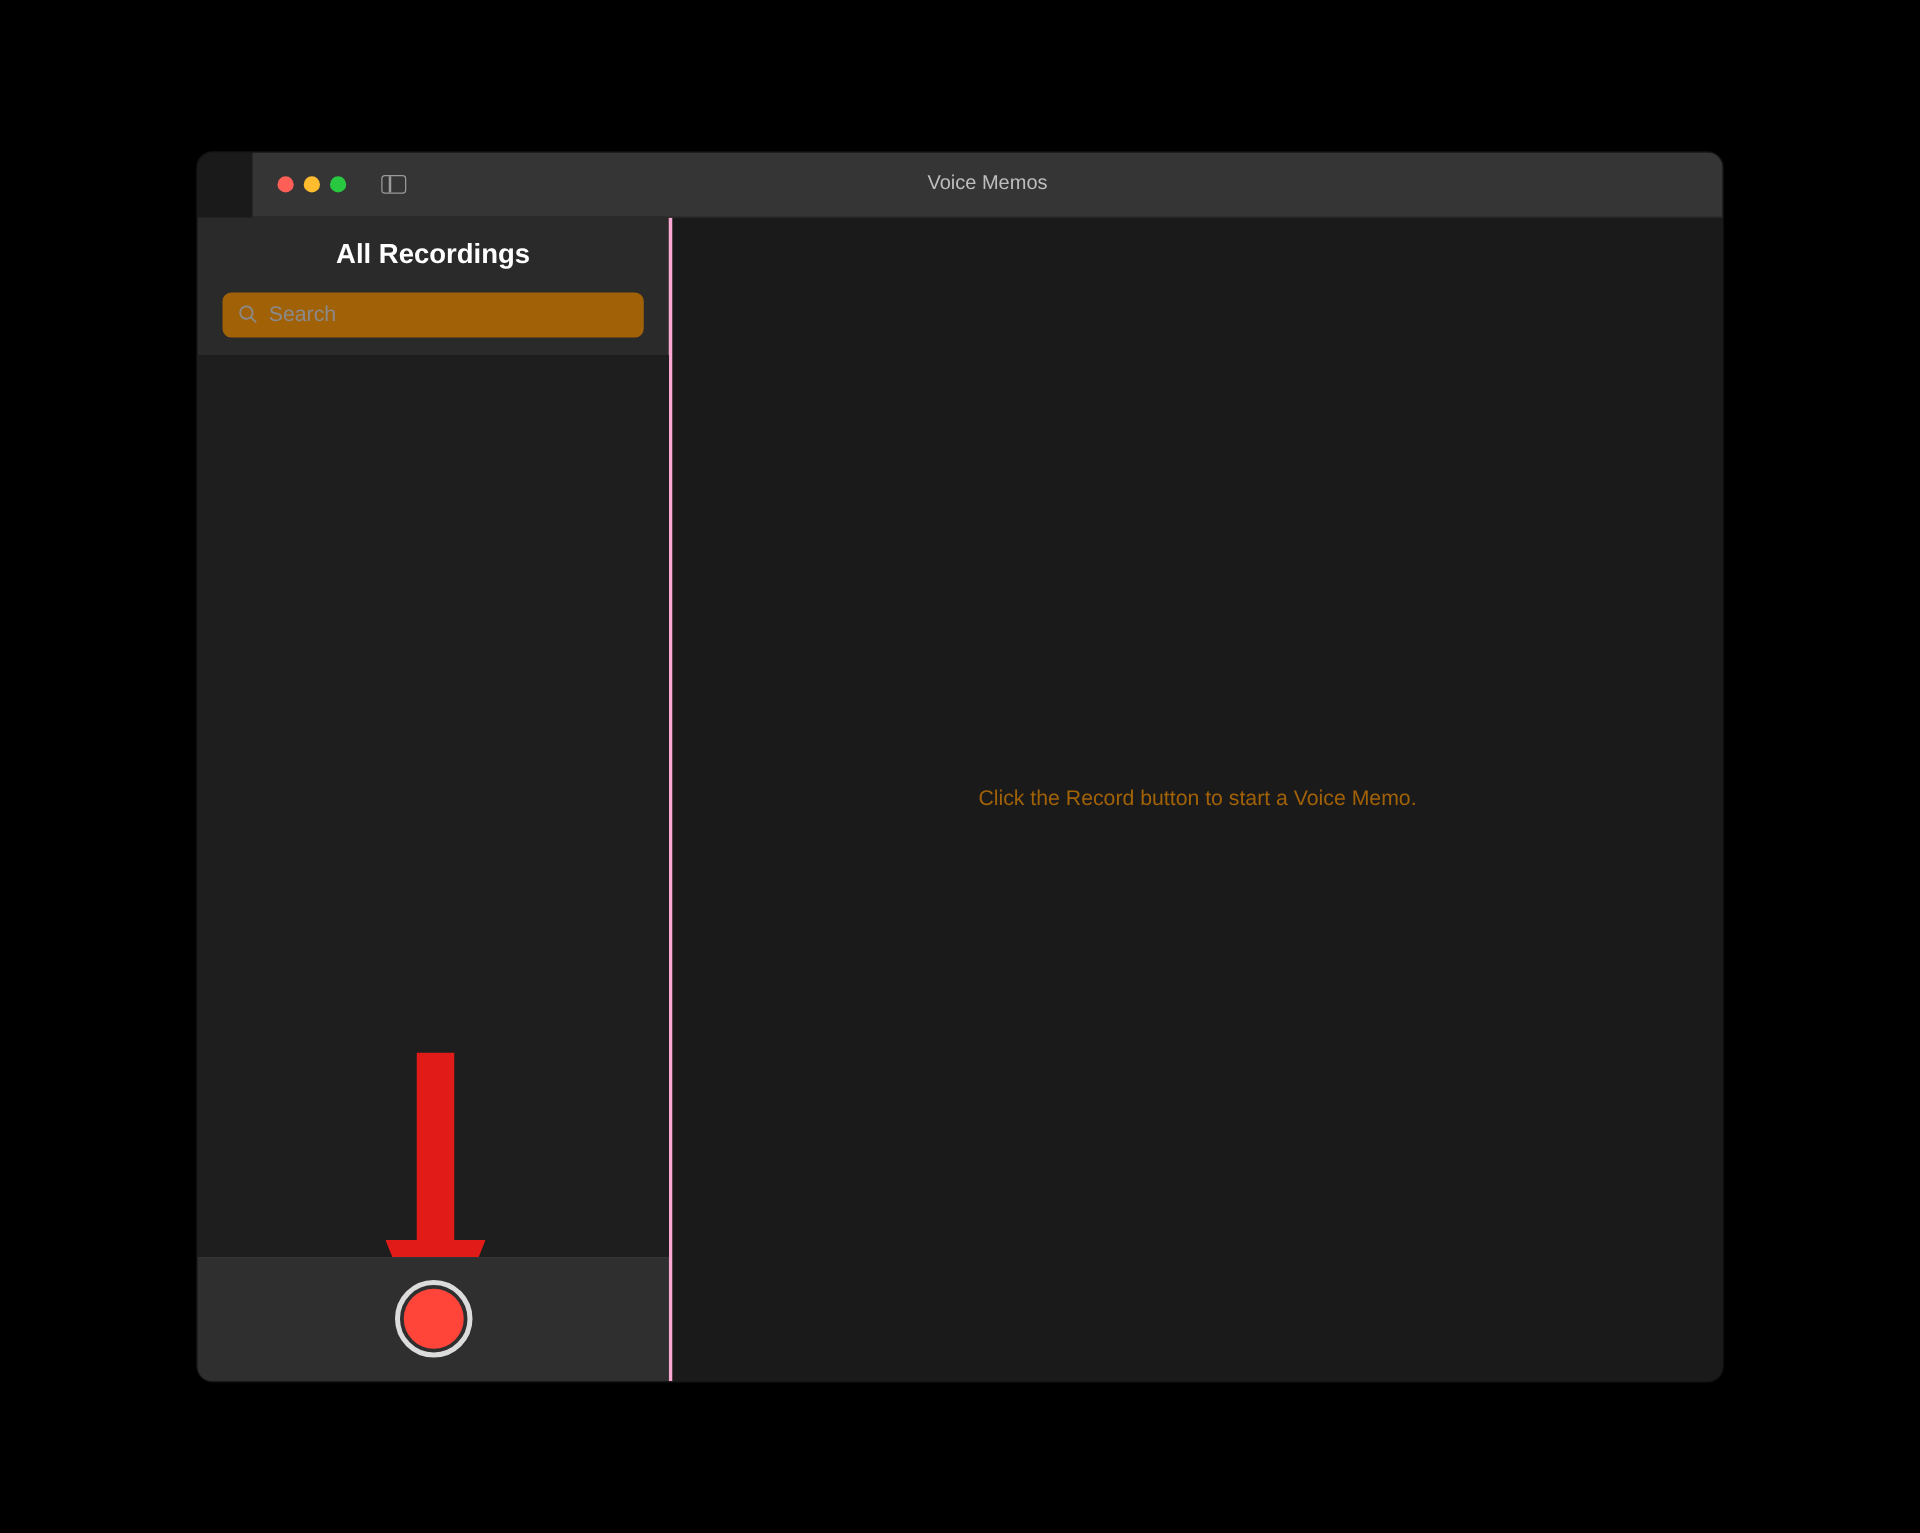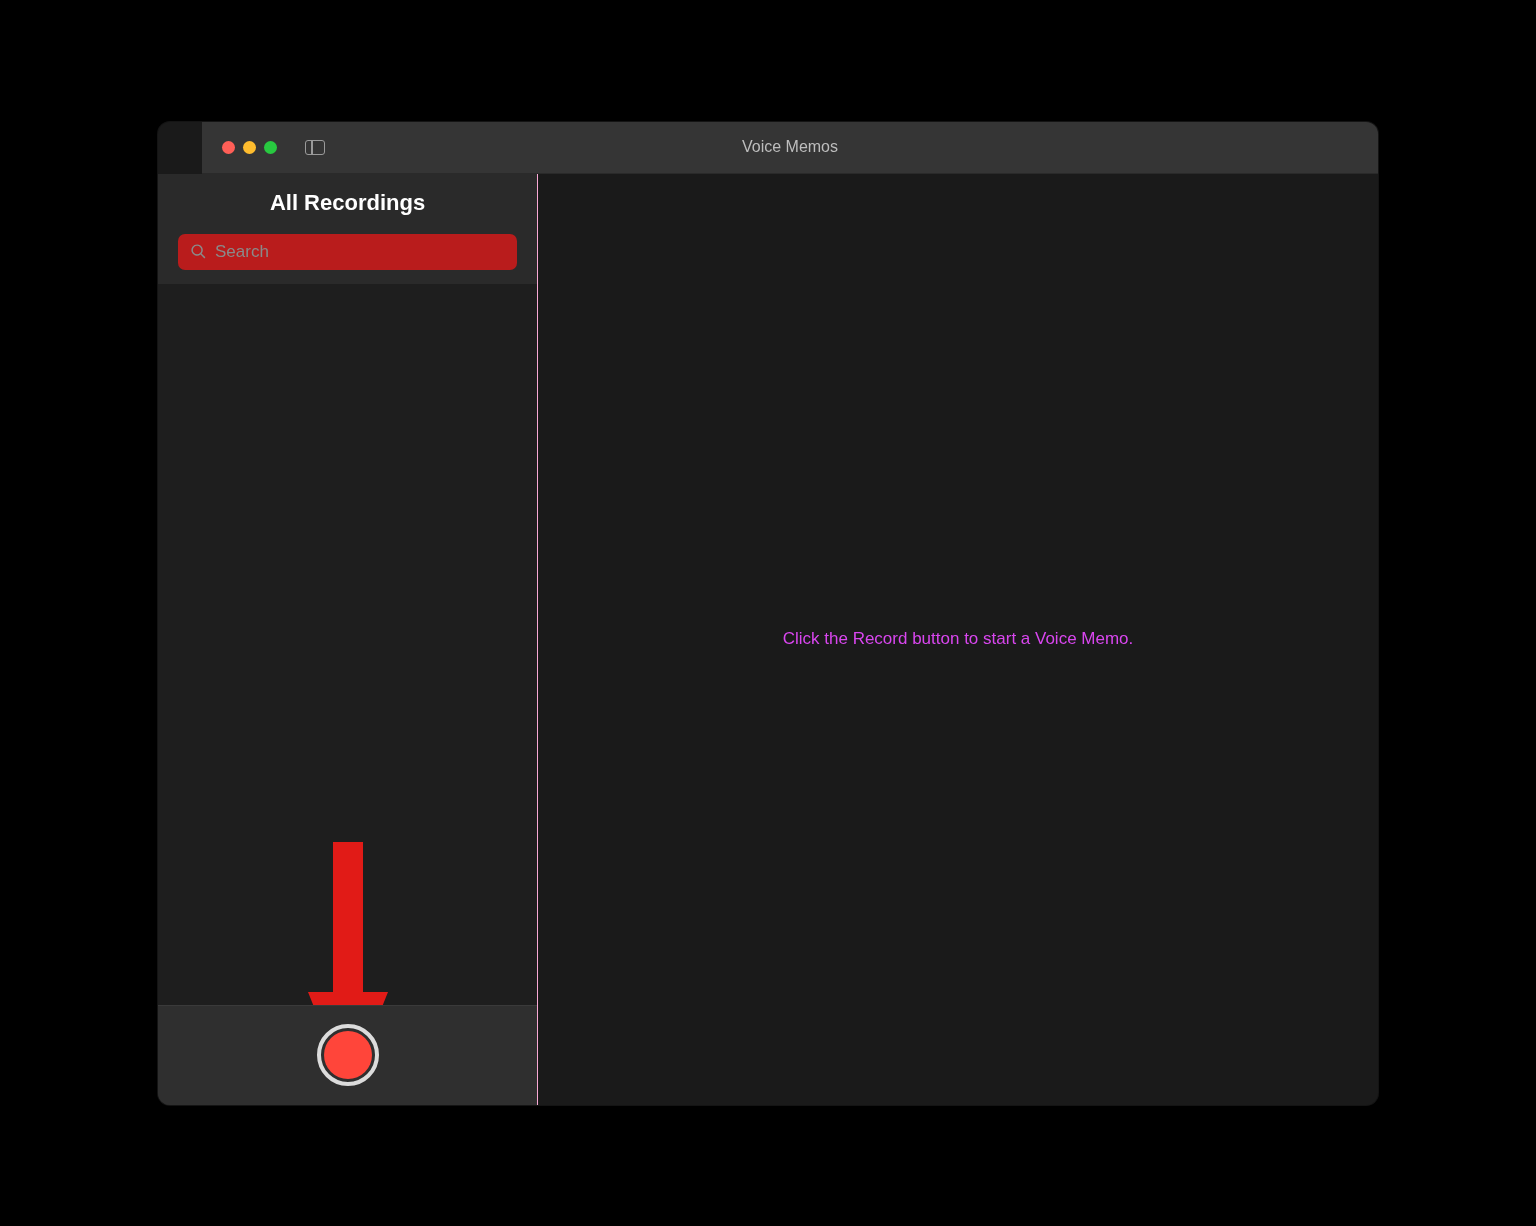--- a/index.html
+++ b/index.html
@@ -79,38 +79,38 @@
     .content {
       flex: 1;
       display: flex;
       min-height: 0;
     }
     .sidebar {
       width: 380px;
       background: #2a2a2a;
       display: flex;
       flex-direction: column;
-      border-right: 1px solid #f9a8d4;
+      border-right: 3px solid #f9a8d4;
     }
     .sidebar-header {
       padding: 16px 20px 18px 20px;
       text-align: center;
     }
     .sidebar-title {
       color: #ffffff;
       font-size: 22px;
       font-weight: 700;
     }
     .search-wrap {
       padding: 0 20px 14px 20px;
     }
     .search {
       display: flex;
       align-items: center;
-      background: #b91c1c;
+      background: #a16207;
       border-radius: 7px;
       padding: 8px 12px;
       gap: 8px;
     }
     .search svg {
       width: 17px;
       height: 17px;
       fill: #8a8a8a;
       flex-shrink: 0;
     }
@@ -175,21 +175,21 @@
       background: #ff453a;
     }
     .main {
       flex: 1;
       background: #1a1a1a;
       display: flex;
       align-items: center;
       justify-content: center;
     }
     .placeholder-text {
-      color: #d946ef;
+      color: #a16207;
       font-size: 17px;
     }
     .annotation-arrow {
       position: absolute;
       left: 150px;
       top: 558px;
       pointer-events: none;
     }
   </style>
 </head>

